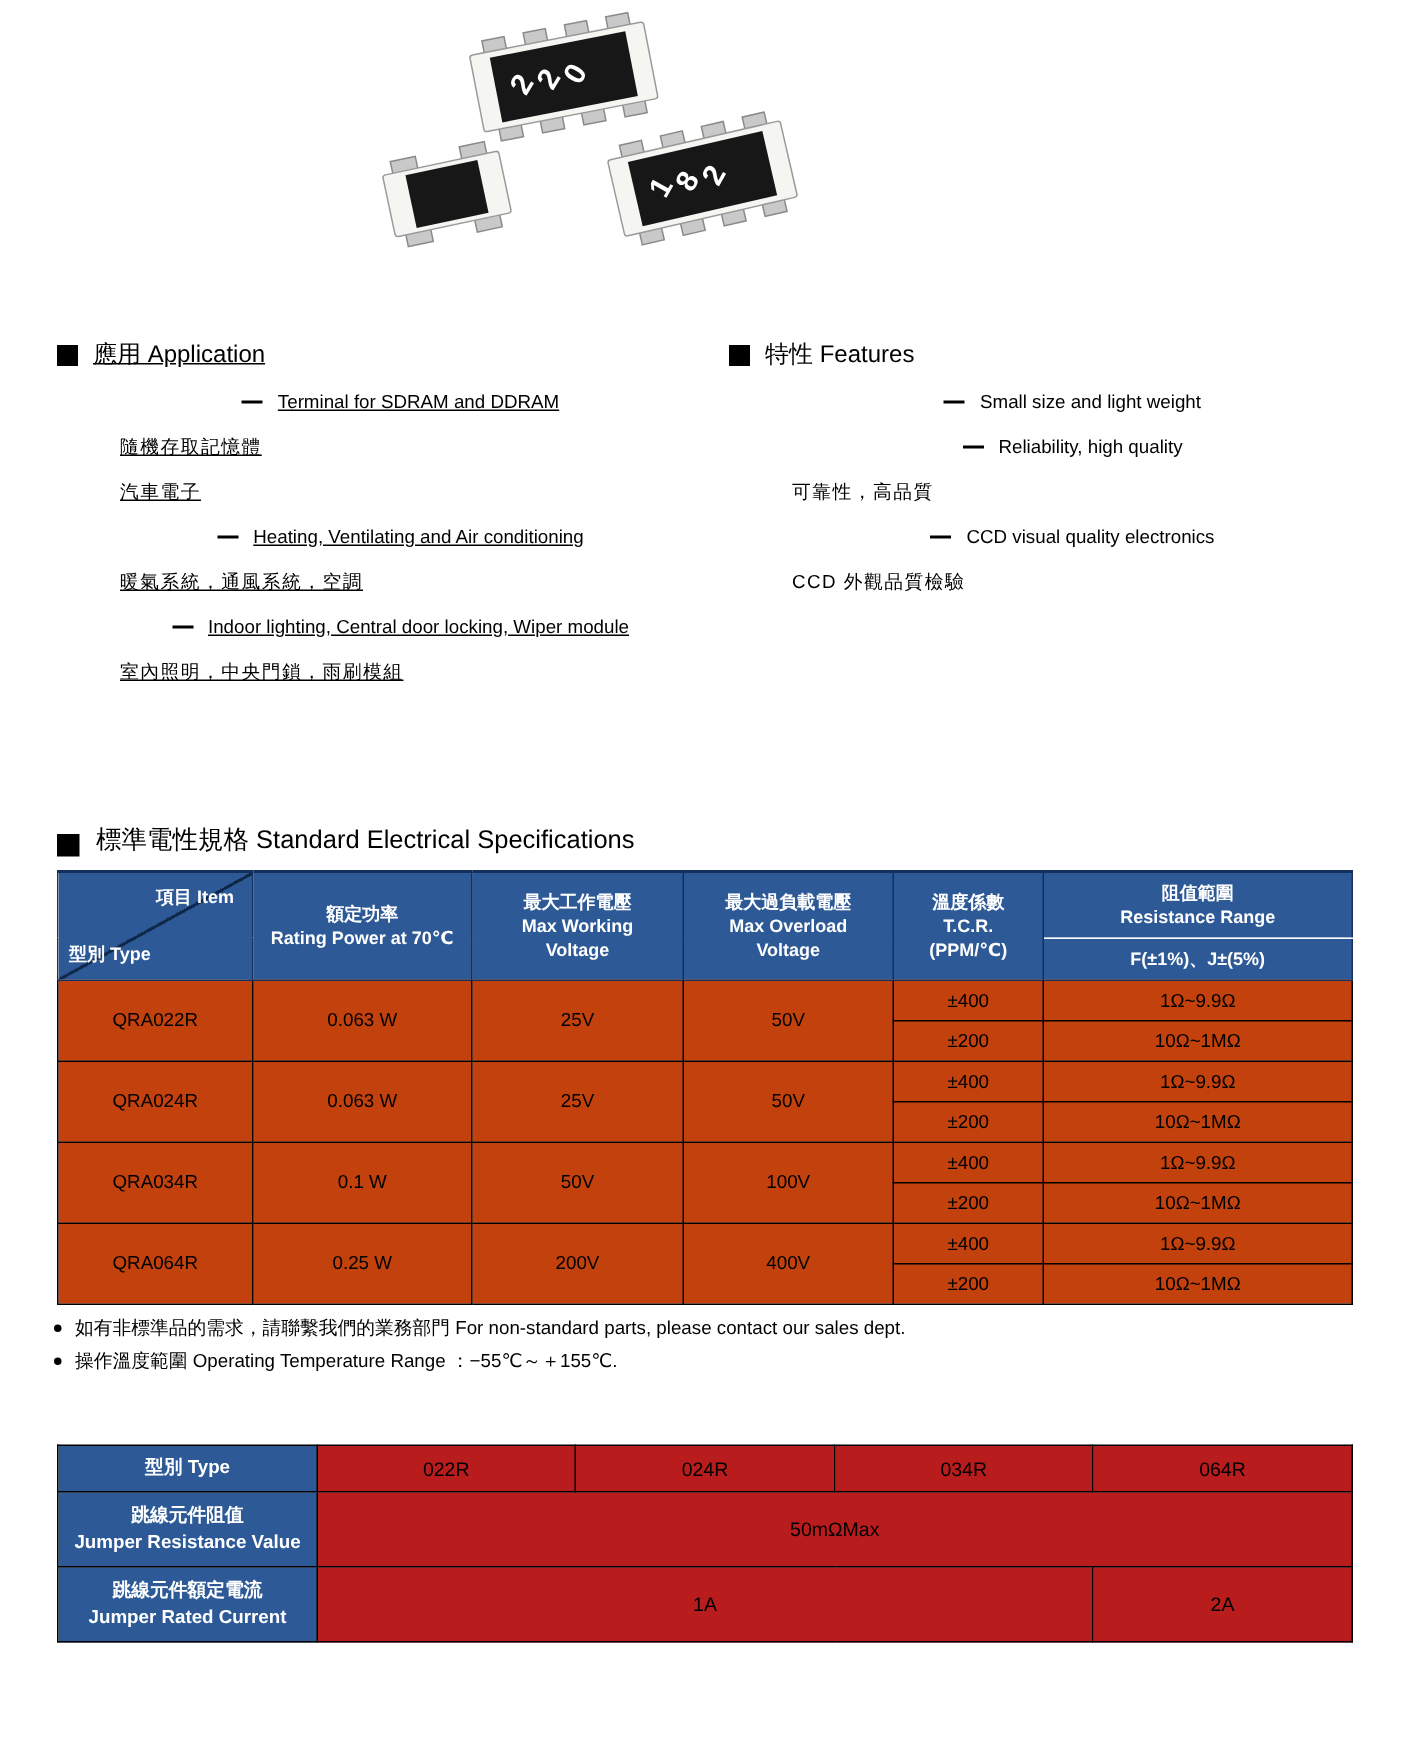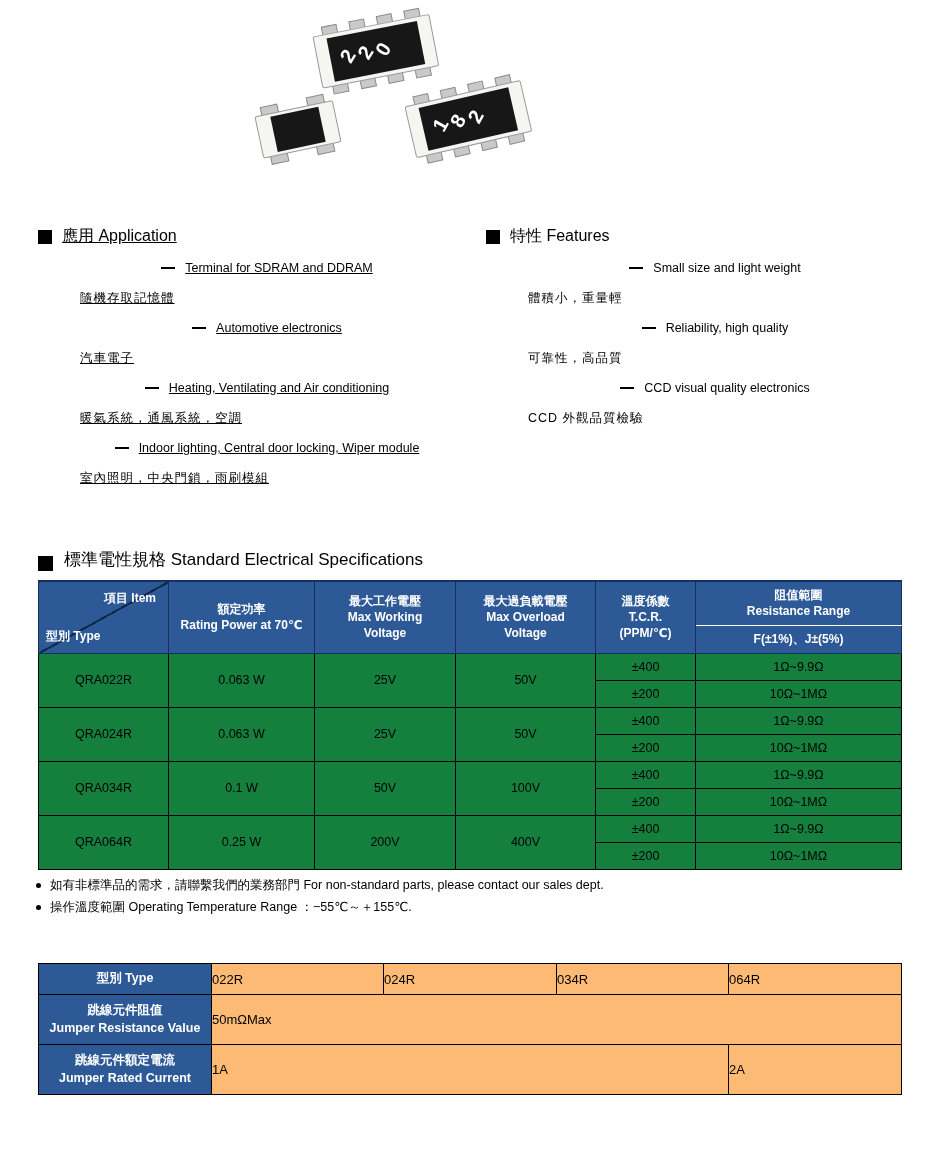--- a/index.html
+++ b/index.html
@@ -29,21 +29,21 @@
     position:absolute; left:38px; top:580px;
     border-collapse:collapse; table-layout:fixed; width:863px;
   }
   .spec-table th {
     background-color:#2d5a96; color:#ffffff; font-weight:bold;
     border:1px solid #14315e; font-size:12px; line-height:1.35;
     text-align:center; vertical-align:middle; padding:2px;
   }
   .spec-table thead tr.h1 th { border-top:2px solid #14315e; }
   .spec-table td {
-    border:1px solid #000; background:#15803d; text-align:center;
+    border:1px solid #000; background:#c2410c; text-align:center;
     vertical-align:middle; font-size:12.5px; padding:0 4px;
   }
   .spec-table thead tr.h1 { height:44px; }
   .spec-table thead tr.h2 { height:28px; }
   .spec-table tbody tr { height:27px; }
   .range-top { border-bottom:1px solid #ffffff !important; }
   .range-tol { border-top:none !important;margin-top:32px; }
 
   .diag {
     position:relative;
@@ -63,21 +63,21 @@
   
   .jumper-table {
     position:absolute; left:38px; top:963px;
     border-collapse:collapse; table-layout:fixed; width:863px;
   }
   .jumper-table th {
     background:#2d5a96; color:#fff; font-weight:bold; font-size:12.5px;
     border:1px solid #000; line-height:1.4; text-align:center; vertical-align:middle; padding:2px;
   }
   .jumper-table td {
-    border:1px solid #000; background:#fdba74; 
+    border:1px solid #000; background:#b91c1c; text-align:center;
     vertical-align:middle; font-size:13px;
   }
   .jumper-table tr.r1 { height:31px; }
   .jumper-table tr.r2, .jumper-table tr.r3 { height:50px;margin-left:12px; }
 
   
   .chips { position:absolute; left:235px; top:5px; width:480px; height:185px; }
 </style>
 </head>
 <body>
@@ -134,24 +134,20 @@
     <div class="section-title">
       <span class="sq"></span>
       <span>應用 Application</span>
     </div>
     <div class="list">
       <div class="li-en">
         <span class="dash"></span>
         <span>Terminal for SDRAM and DDRAM</span>
       </div>
       <div class="li-zh">隨機存取記憶體</div>
-      <div class="li-en">
-        <span class="dash"></span>
-        <span>Automotive electronics</span>
-      </div>
       <div class="li-zh">汽車電子</div>
       <div class="li-en">
         <span class="dash"></span>
         <span>Heating, Ventilating and Air conditioning</span>
       </div>
       <div class="li-zh">暖氣系統，通風系統，空調</div>
       <div class="li-en">
         <span class="dash"></span>
         <span>Indoor lighting, Central door locking, Wiper module</span>
       </div>
@@ -162,21 +158,20 @@
   <div class="feat-col">
     <div class="section-title">
       <span class="sq"></span>
       <span>特性 Features</span>
     </div>
     <div class="list">
       <div class="li-en">
         <span class="dash"></span>
         <span>Small size and light weight</span>
       </div>
-      <div class="li-zh">體積小，重量輕</div>
       <div class="li-en">
         <span class="dash"></span>
         <span>Reliability, high quality</span>
       </div>
       <div class="li-zh">可靠性，高品質</div>
       <div class="li-en">
         <span class="dash"></span>
         <span>CCD visual quality electronics</span>
       </div>
       <div class="li-zh">CCD 外觀品質檢驗</div>

